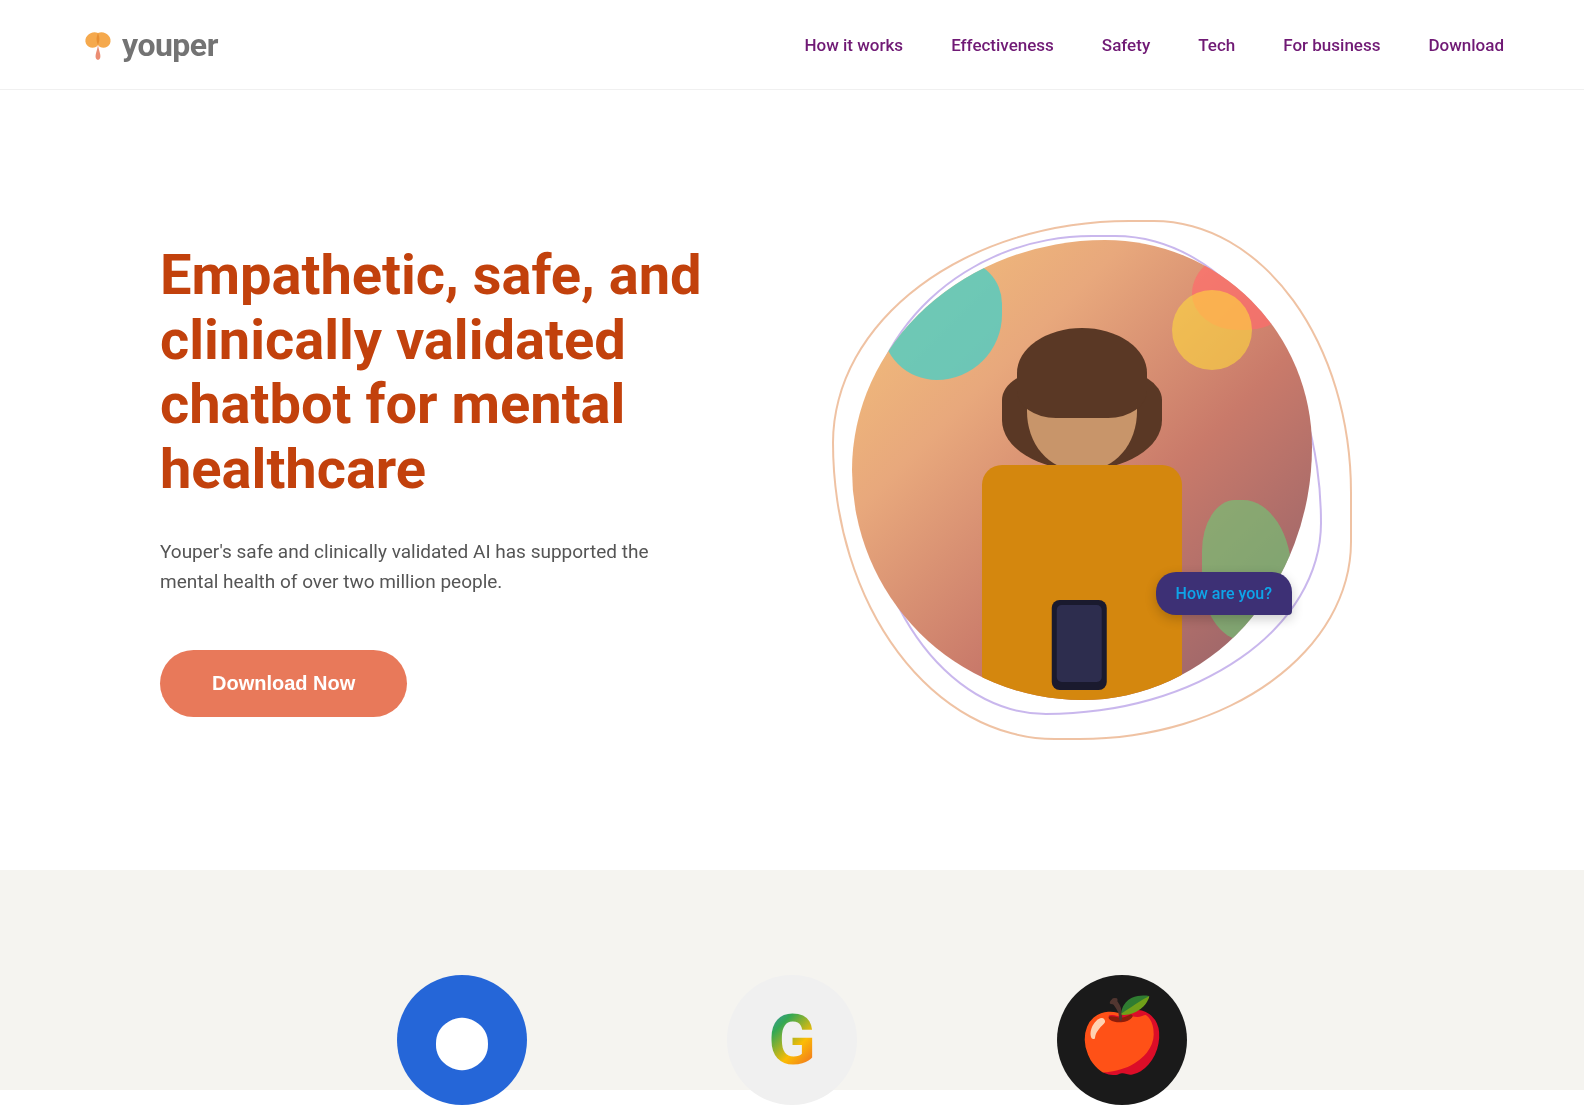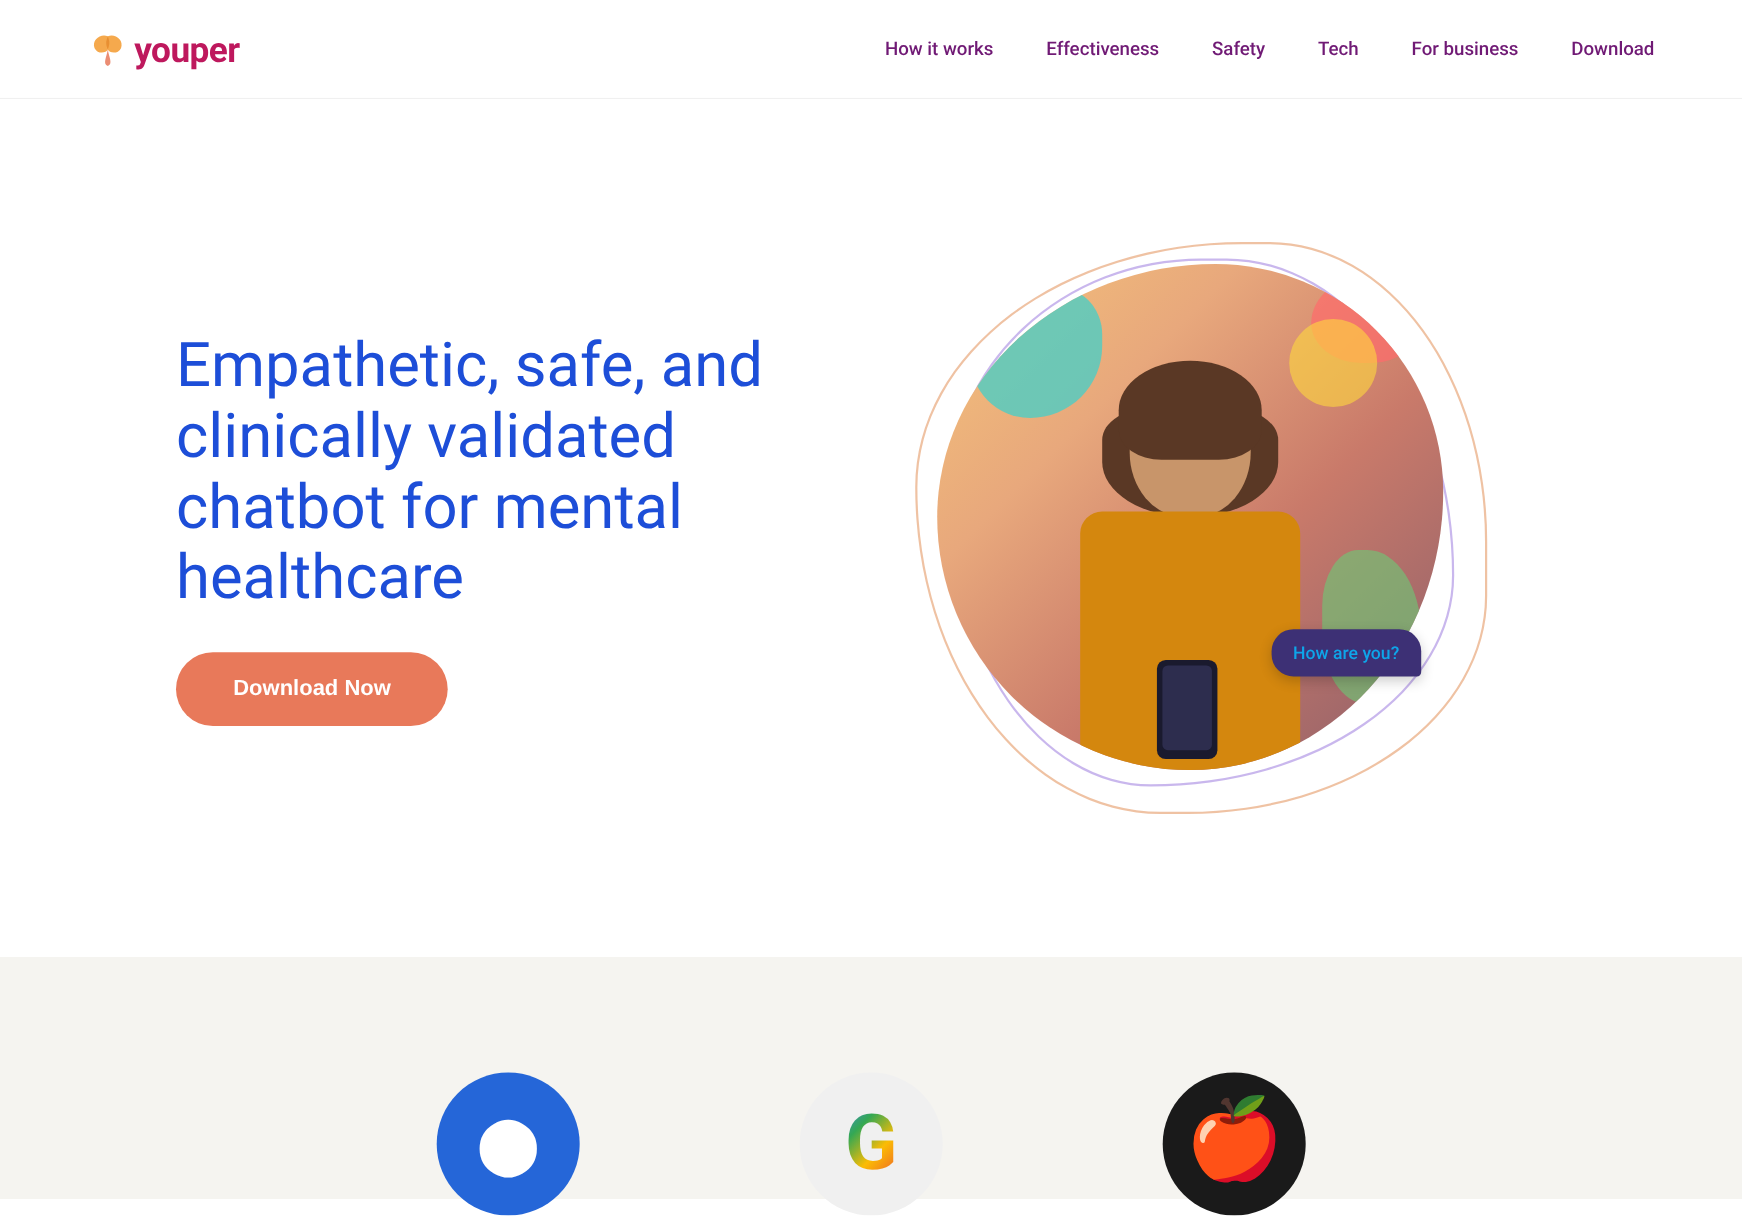--- a/index.html
+++ b/index.html
@@ -29,21 +29,21 @@
 
     .logo-area {
       display: flex;
       align-items: center;
       gap: 6px;
     }
 
     .logo-text {
       font-size: 32px;
       font-weight: 700;
-      color: #be185d;
+      color: #737373;
       letter-spacing: -0.5px;
     }
 
     .logo-icon {
       width: 36px;
       height: 36px;
     }
 
     .nav-links {
       display: flex;
@@ -70,22 +70,22 @@
       position: relative;
     }
 
     .hero-left {
       max-width: 600px;
       flex: 1;
     }
 
     .hero-title {
       font-size: 56px;
-      font-weight: 400;
-      color: #1d4ed8;
+      font-weight: 700;
+      color: #c2410c;
       line-height: 1.15;
       margin-bottom: 36px;
     }
 
     .hero-subtitle {
       font-size: 19px;
       color: #555;
       line-height: 1.6;
       margin-bottom: 52px;
       max-width: 520px;
@@ -401,20 +401,21 @@
     </li>
     <li>
       <a href="#">Download</a>
     </li>
   </ul>
 </nav>
 
 <section class="hero">
   <div class="hero-left">
     <h1 class="hero-title">Empathetic, safe, and clinically validated chatbot for mental healthcare</h1>
+    <p class="hero-subtitle">Youper's safe and clinically validated AI has supported the mental health of over two million people.</p>
     <button class="download-btn">Download Now</button>
   </div>
 
   <div class="hero-right">
     <div class="blob-container">
 
       <div class="blob-outer-ring"></div>
       <div class="blob-inner-ring"></div>
 
       <div class="blob-image">

